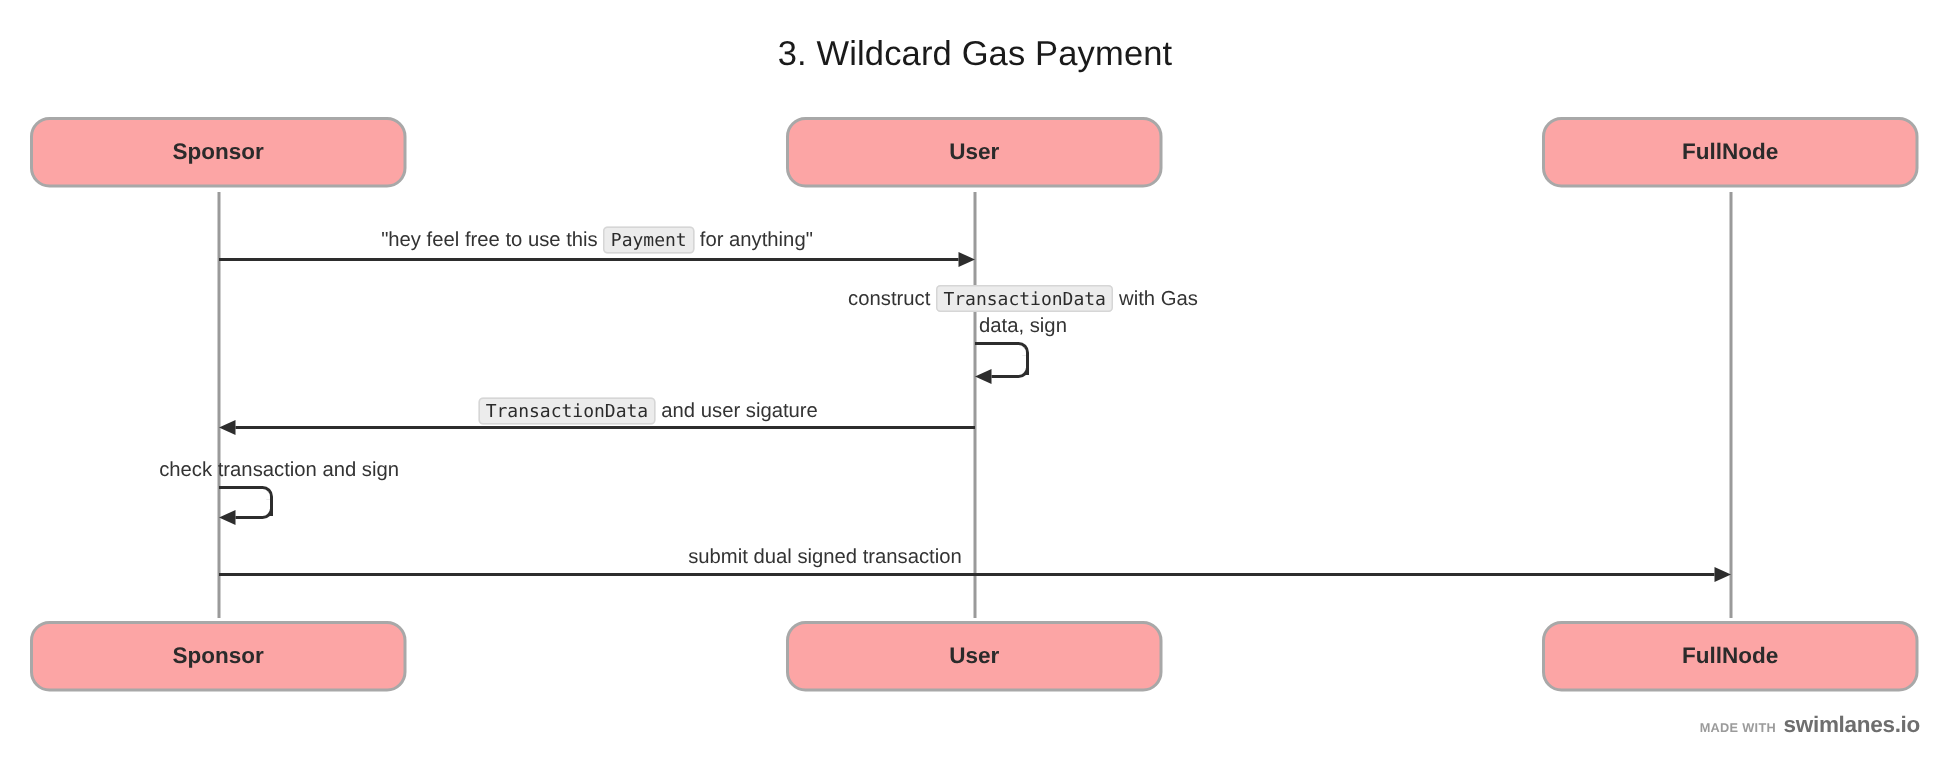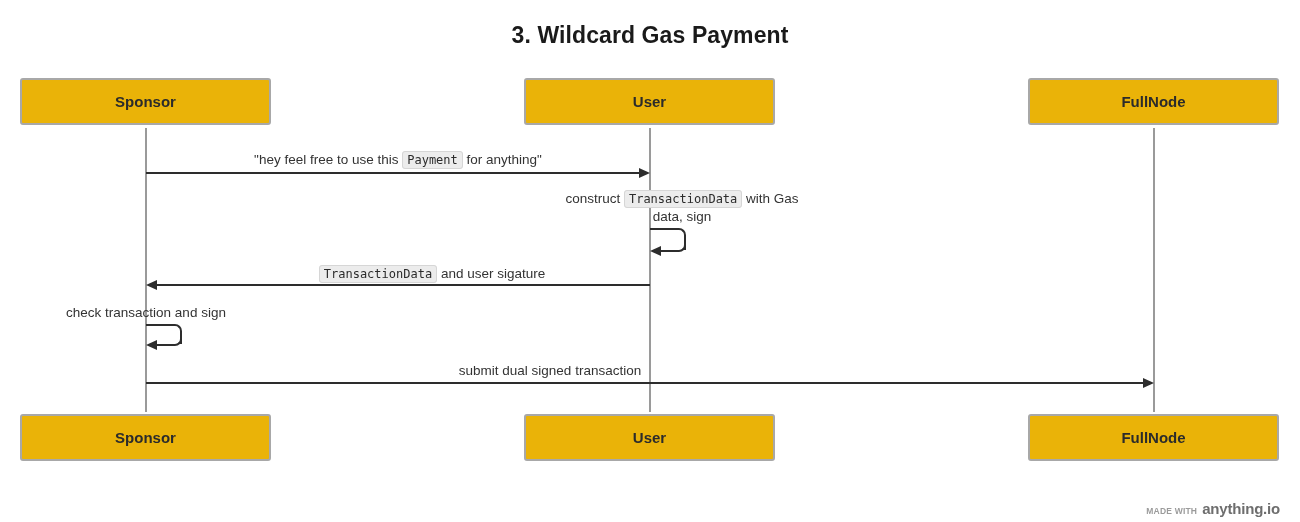--- a/index.html
+++ b/index.html
@@ -20,41 +20,41 @@
     inset: 0;
   }
   
   .diagram-title {
     position: absolute;
     left: 0;
     top: 22px;
     width: 1300px;
     text-align: center;
     font-size: 23px;
-    font-weight: bold;
+    font-weight: normal;
     color: #1a1a1a;
     letter-spacing: 0.1px;
   }
   
   .lifeline {
     position: absolute;
     width: 2px;
     background: #9a9a9a;
     top: 128px;
     height: 284px;
   }
   
   .participant {
     position: absolute;
     width: 251px;
     height: 47px;
     box-sizing: border-box;
     border: 2px solid #a8a8a8;
-    border-radius: 3px;
-    background: #eab308;
+    border-radius: 13px;
+    background: #fca5a5;
     display: flex;
     align-items: center;
     justify-content: center;
   }
   .participant-label {
     font-size: 15px;
     font-weight: bold;
     color: #2b2b2b;
   }
   
@@ -130,21 +130,21 @@
   }
   .selfloop .corner-br {
     border-left: none;
     border-top: none;
     border-bottom-right-radius: 7px;
   }
   
   .watermark {
     position: absolute;
     right: 20px;
-    bottom: 5px;
+    bottom: 30px;
     display: flex;
     align-items: baseline;
     gap: 5px;
   }
   .watermark-made {
     font-size: 8.5px;
     font-weight: bold;
     letter-spacing: 0.2px;
     color: #9b9b9b;
     text-transform: uppercase;
@@ -205,35 +205,35 @@
     </div>
   </div>
 
   <div class="msg">
     <div class="msg-label" style="left:146px; top:265px; width:572px;text-align:center;"><code class="chip">TransactionData</code> and user sigature</div>
     <div class="msg-line" style="left:157px; top:284px; width:493px;"></div>
     <div class="arrowhead left" style="left:146px; top:279.5px;"></div>
   </div>
 
   <div class="msg">
-    <div class="msg-label" style="left:26px; top:304px; width:240px;">check transaction and sign</div>
+    <div class="msg-label" style="left:26px; top:304px; width:240px;text-align:right;">check transaction and sign</div>
     <div class="selfloop">
       <div class="seg-top" style="left:146px; top:324px; width:28px;"></div>
       <div class="corner-tr" style="left:173px; top:324px;"></div>
       <div class="seg-right" style="left:180px; top:332px; height:12px;"></div>
       <div class="corner-br" style="left:173px; top:337px;"></div>
       <div class="seg-bottom" style="left:157px; top:344px; width:17px;"></div>
       <div class="arrowhead left" style="left:146px; top:339.5px;"></div>
     </div>
   </div>
 
   <div class="msg">
     <div class="msg-label" style="left:146px; top:362px; width:808px;">submit dual signed transaction</div>
     <div class="msg-line" style="left:146px; top:382px; width:997px;"></div>
     <div class="arrowhead right" style="left:1143px; top:377.5px;"></div>
   </div>
 
   <div class="watermark">
     <span class="watermark-made">MADE WITH</span>
-    <span class="watermark-brand">anything.io</span>
+    <span class="watermark-brand">swimlanes.io</span>
   </div>
 
 </div>
 
 </body></html>

